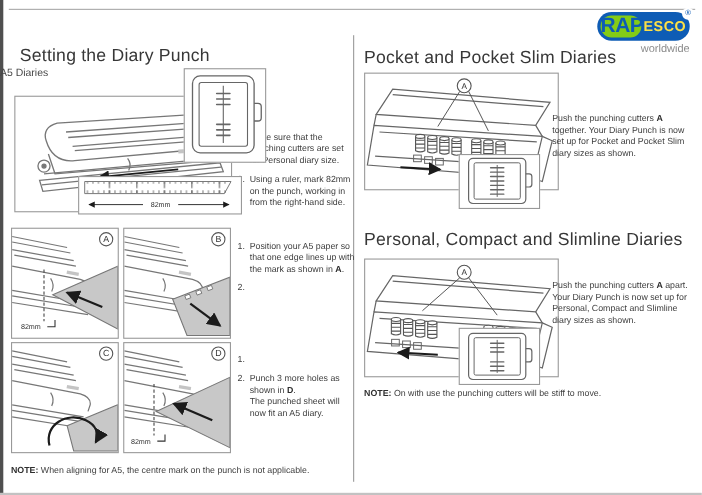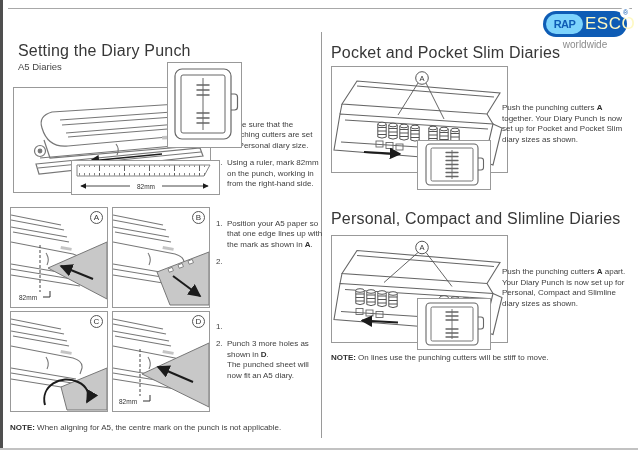--- a/index.html
+++ b/index.html
@@ -19,26 +19,26 @@
   .note{position:absolute;font-size:8px;color:#3e3e3e;}
   .para{position:absolute;font-size:8px;line-height:1.32;color:#3e3e3e;}
   b{font-weight:bold;color:#2e2e2e;}
   .badge{position:absolute;top:3px;right:4px;width:13px;height:13px;border:1px solid #555;
          border-radius:50%;font-size:8px;line-height:12px;text-align:center;color:#333;
          background:#fff;box-sizing:border-box;z-index:3;}
   svg{display:block;}
   
   .logo{position:absolute;left:543px;top:11px;width:86px;}
   .logo-pill{position:relative;width:84px;height:26px;border-radius:13px;background:#0e5cb5;}
-  .logo-rap{position:absolute;left:3px;top:3px;width:37px;height:20px;border-radius:10px;background:#7dd3fc;
-            color:#0e5cb5;font-weight:bold;font-size:11px;line-height:20px;text-align:center;letter-spacing:-.5px;}
-  .logo-esco{position:absolute;left:42px;top:3px;color:#fef9c3;font-weight:normal;font-size:17px;line-height:20px;letter-spacing:.5px;}
+  .logo-rap{position:absolute;left:3px;top:3px;width:37px;height:20px;border-radius:10px;background:#84cc16;
+            color:#0e5cb5;font-weight:bold;font-size:19px;line-height:20px;text-align:center;letter-spacing:-.5px;}
+  .logo-esco{position:absolute;left:42px;top:3px;color:#fde047;font-weight:bold;font-size:13px;line-height:20px;letter-spacing:.5px;}
   .logo-reg{position:absolute;right:-4px;top:-4px;width:11px;height:11px;border-radius:50%;background:#fff;
             color:#0e5cb5;font-size:7px;line-height:11px;text-align:center;}
-  .logo-tag{width:84px;text-align:center;font-size:10px;color:#8c8c8c;margin-top:2px;}
+  .logo-tag{width:84px;text-align:right;font-size:10px;color:#8c8c8c;margin-top:2px;}
 </style>
 </head>
 <body>
 
 <svg width="0" height="0" style="position:absolute" aria-hidden="true">
   <defs>
     <marker id="ah" viewBox="0 0 8 8" refX="7" refY="4" markerWidth="6.5" markerHeight="6.5" orient="auto">
       <path d="M0,0 L8,4 L0,8 Z" fill="#1b1b1b"></path>
     </marker>
     <g id="pcorner" stroke="#777" stroke-width="1.1" fill="none">
@@ -75,21 +75,21 @@
 <div class="logo">
   <div class="logo-pill">
     <div class="logo-rap">RAP</div>
     <div class="logo-esco">ESCO</div>
     <div class="logo-reg">®</div>
   </div>
   <div class="logo-tag">worldwide</div>
 </div>
 
 <div class="h1" style="left:18px;top:42px;">Setting the Diary Punch</div>
-<div class="sub" style="left:18px;top:61px;">A5 Diaries</div>
+<div class="sub" style="left:0;top:61px;">A5 Diaries</div>
 
 <div class="box" style="left:13px;top:87px;width:198px;height:106px;">
   <svg width="196" height="104" viewBox="0 0 196 104">
     <g stroke="#777" stroke-width="1.2" fill="none">
       <path d="M28,40 Q24,28 38,24 L164,16 Q178,15 181,22 L186,36 Q188,44 176,47 L54,58 Q34,60 28,40 Z"></path>
       <path d="M46,32 L158,24"></path>
         <path d="M48,37 L160,29"></path>
       <path d="M52,45 L164,36"></path>
         <path d="M54,49 L166,40"></path>
       <path d="M30,52 L36,70 L180,58 L184,46"></path>
@@ -320,15 +320,15 @@
           <path d="M28,17 h12"></path>
           <path d="M28,21 h12"></path>
         <path d="M28,30 h12"></path>
           <path d="M28,34 h12"></path>
           <path d="M28,38 h12"></path>
       </g>
     </g>
   </svg>
 </div>
 
-<div class="para" style="left:502px;top:267px;width:132px;"><span>Push the punching cutters </span><b>A</b><span> apart. Your Diary Punch is now set up for Personal, Compact and Slimline diary sizes as shown.</span></div>
-
-<div class="note" style="left:331px;top:353px;width:300px;"><b>NOTE:</b><span> On lines use the punching cutters will be stiff to move.</span></div>
+<div class="para" style="left:502px;top:255px;width:132px;"><span>Push the punching cutters </span><b>A</b><span> apart. Your Diary Punch is now set up for Personal, Compact and Slimline diary sizes as shown.</span></div>
+
+<div class="note" style="left:331px;top:353px;width:300px;"><b>NOTE:</b><span> On with use the punching cutters will be stiff to move.</span></div>
 
 </body></html>

